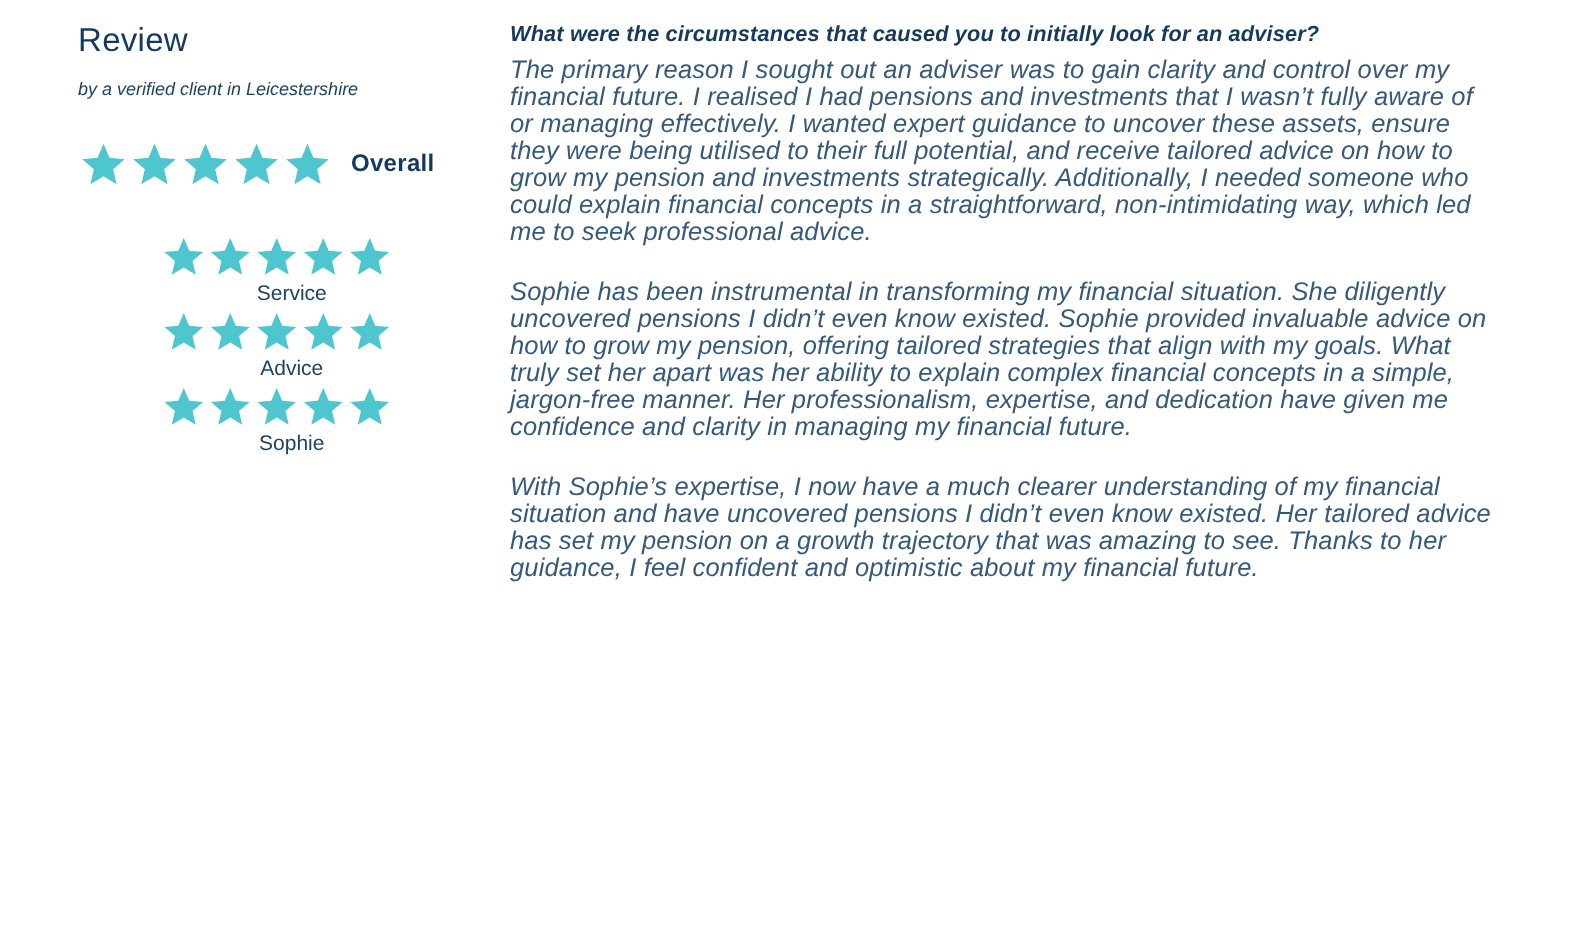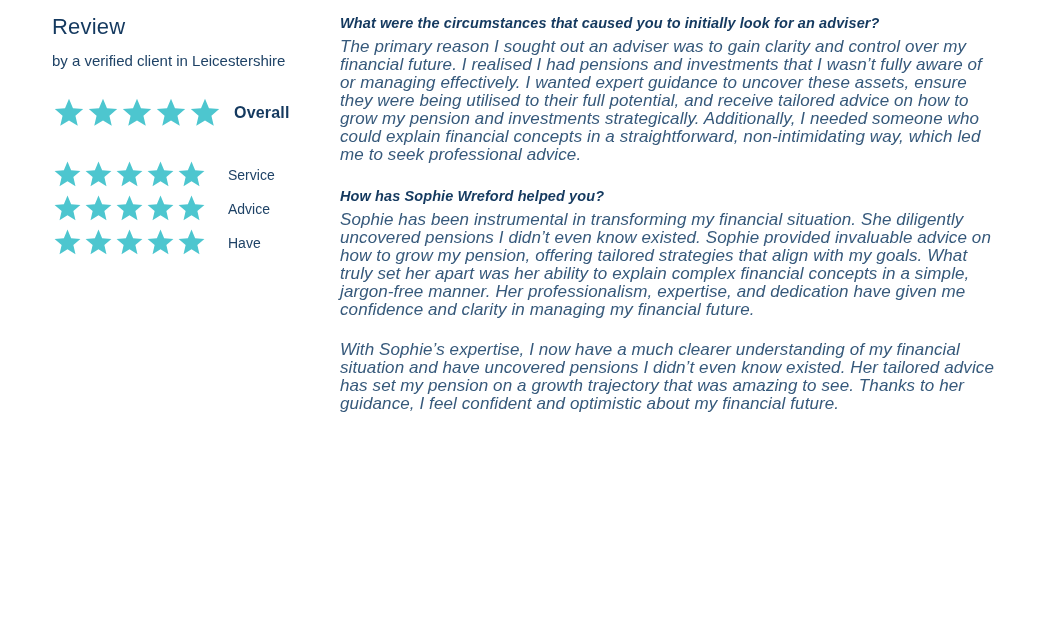--- a/index.html
+++ b/index.html
@@ -12,35 +12,35 @@
   html,body{background:#ffffff;}
   body{
     width:1051px;height:621px;position:relative;overflow:hidden;
     font-family:"Liberation Sans","DejaVu Sans",sans-serif;
     -webkit-font-smoothing:antialiased;
   }
   .sidebar{position:absolute;left:52px;top:14px;width:285px;}
   .review-title{
     font-size:22px;font-weight:normal;color:var(--heading);letter-spacing:.2px;
   }
-  .byline{margin-top:12px;font-size:15px;color:var(--byline);}
+  .byline{margin-top:12px;font-size:12px;color:var(--byline);font-style:italic;}
   .time-ago{margin-top:9px;font-size:14px;font-style:italic;color:var(--byline);}
   .rating-row{display:flex;align-items:center;}
   .rating-row.overall{margin-top:27px;}
   .stars{display:flex;align-items:center;}
   .stars svg{display:block;}
   .stars.lg{width:170px;}
   .stars.lg svg{width:34px;height:34px;}
   .stars.sm{width:155px;margin-right:21px;}
   .stars.sm svg{width:31px;height:31px;}
   .overall-label{
     font-size:16px;font-weight:bold;color:var(--heading);letter-spacing:.2px;margin-left:12px;
   }
   .sub-ratings{margin-top:29px;}
-  .sub-ratings .rating-row{margin-bottom:3px;}
+  .sub-ratings .rating-row{margin-bottom:3px;flex-direction:column;}
   .sub-label{font-size:14px;color:var(--byline);}
   .main{position:absolute;left:340px;top:13px;width:662px;font-style:italic;}
   .qa-section + .qa-section{margin-top:22px;}
   .question{
     font-size:14.5px;font-weight:bold;color:var(--heading);
     line-height:20px;margin-bottom:5px;letter-spacing:.1px;
   }
   .answer{
     font-size:17px;color:var(--body);line-height:18px;letter-spacing:.1px;
   }
@@ -125,30 +125,29 @@
           <svg viewBox="0 0 24 24">
             <path d="M12 17.27L18.18 21l-1.64-7.03L22 9.24l-7.19-.61L12 2 9.19 8.63 2 9.24l5.46 4.73L5.82 21z" fill="#4dc6cf"></path>
           </svg>
           <svg viewBox="0 0 24 24">
             <path d="M12 17.27L18.18 21l-1.64-7.03L22 9.24l-7.19-.61L12 2 9.19 8.63 2 9.24l5.46 4.73L5.82 21z" fill="#4dc6cf"></path>
           </svg>
           <svg viewBox="0 0 24 24">
             <path d="M12 17.27L18.18 21l-1.64-7.03L22 9.24l-7.19-.61L12 2 9.19 8.63 2 9.24l5.46 4.73L5.82 21z" fill="#4dc6cf"></path>
           </svg>
         </div>
-      <div class="sub-label">Have</div>
+      <div class="sub-label">Sophie</div>
     </div>
   </div>
 </aside>
 
 <main class="main">
   <section class="qa-section">
     <h3 class="question">What were the circumstances that caused you to initially look for an adviser?</h3>
     <p class="answer">The primary reason I sought out an adviser was to gain clarity and control over my financial future. I realised I had pensions and investments that I wasn’t fully aware of or managing effectively. I wanted expert guidance to uncover these assets, ensure they were being utilised to their full potential, and receive tailored advice on how to grow my pension and investments strategically. Additionally, I needed someone who could explain financial concepts in a straightforward, non-intimidating way, which led me to seek professional advice.</p>
   </section>
   <section class="qa-section">
-    <h3 class="question">How has Sophie Wreford helped you?</h3>
     <p class="answer">Sophie has been instrumental in transforming my financial situation. She diligently uncovered pensions I didn’t even know existed. Sophie provided invaluable advice on how to grow my pension, offering tailored strategies that align with my goals. What truly set her apart was her ability to explain complex financial concepts in a simple, jargon-free manner. Her professionalism, expertise, and dedication have given me confidence and clarity in managing my financial future.</p>
   </section>
   <section class="qa-section">
     <p class="answer">With Sophie’s expertise, I now have a much clearer understanding of my financial situation and have uncovered pensions I didn’t even know existed. Her tailored advice has set my pension on a growth trajectory that was amazing to see. Thanks to her guidance, I feel confident and optimistic about my financial future.</p>
   </section>
 </main>
 
 </body></html>

